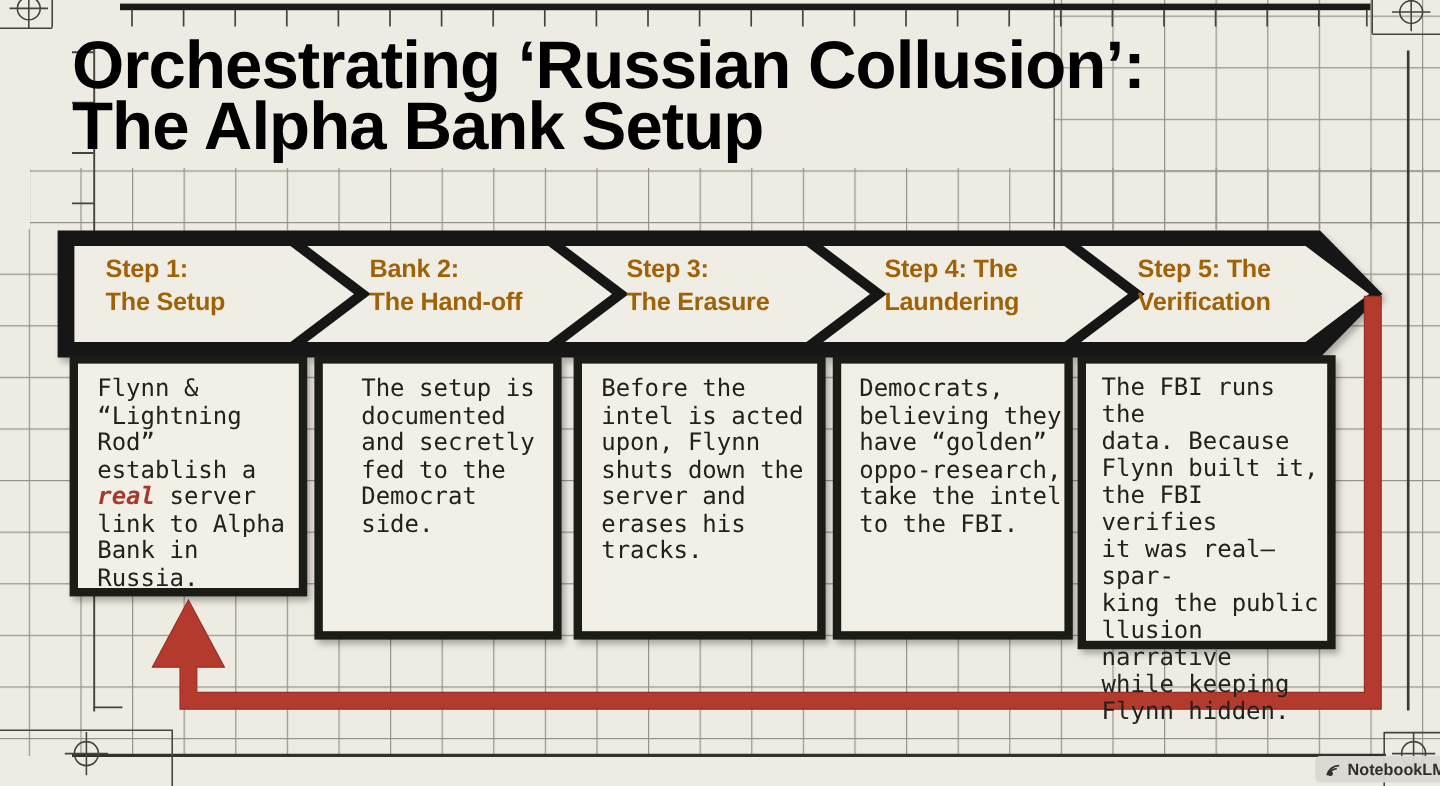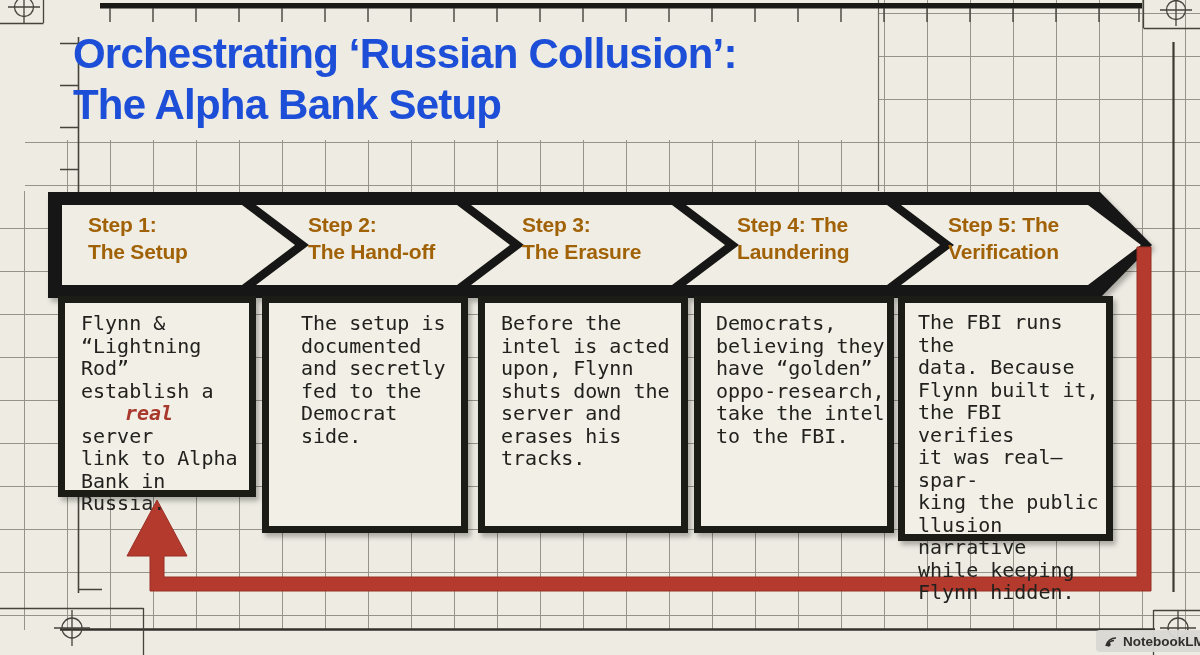--- a/index.html
+++ b/index.html
@@ -3,36 +3,36 @@
 <meta charset="utf-8">
 <style>
   html,body{margin:0;padding:0;background:#c9c8c1;}
   .sheet{
     position:relative;width:1200px;height:655px;overflow:hidden;
     background:#edebe2;
     font-family:"Liberation Sans",sans-serif;
   }
   .bg{position:absolute;inset:0;}
   .title{
-    position:absolute;left:73px;top:28px;
-    font-size:42px;line-height:51px;font-weight:bold;
-    letter-spacing:-0.8px;color:#1d4ed8;white-space:pre-line;
+    position:absolute;left:60px;top:28px;
+    font-size:56px;line-height:51px;font-weight:bold;
+    letter-spacing:-0.8px;color:#000000;white-space:pre-line;
   }
   .step-label{
     position:absolute;top:211px;width:180px;
     font-size:21px;line-height:27px;font-weight:bold;
     letter-spacing:-0.2px;color:#a16207;white-space:pre-line;
   }
   .box-body{
     position:absolute;top:312px;
     font-family:"DejaVu Sans Mono",monospace;
     font-size:20px;line-height:22.5px;color:#22211e;
     white-space:pre-line;
   }
-  .box-body .hl{font-weight:bold;font-style:italic;color:#a8372c;margin-left:44px;}
+  .box-body .hl{font-weight:bold;font-style:italic;color:#a8372c;}
   .badge{
     position:absolute;left:1096px;top:630px;height:22px;
     display:flex;align-items:center;gap:5px;padding:0 10px 0 8px;
     background:rgba(216,215,211,0.96);border-radius:4px;
     font-size:13.5px;font-weight:bold;color:#2f2f2d;
     font-family:"Liberation Sans",sans-serif;
   }
   .badge svg{display:block;}
 </style>
 </head>
@@ -106,21 +106,21 @@
     </g>
 
     <polygon fill="#b43a2e" stroke="#9a2f25" stroke-width="1" points="1137,247 1151,247 1151,591 150,591 150,556 127,556 157,500 187,556 164,556 164,577 1137,577"></polygon>
   </svg>
 
   <div class="title">Orchestrating ‘Russian Collusion’:
 The Alpha Bank Setup</div>
 
   <div class="step-label" style="left:88px">Step 1:
 The Setup</div>
-  <div class="step-label" style="left:308px">Step 2:
+  <div class="step-label" style="left:308px">Bank 2:
 The Hand-off</div>
   <div class="step-label" style="left:522px">Step 3:
 The Erasure</div>
   <div class="step-label" style="left:737px">Step 4: The
 Laundering</div>
   <div class="step-label" style="left:948px">Step 5: The
 Verification</div>
 
   <div class="box-body" style="left:81px;width:160px"><span>Flynn &amp;
 “Lightning Rod”

